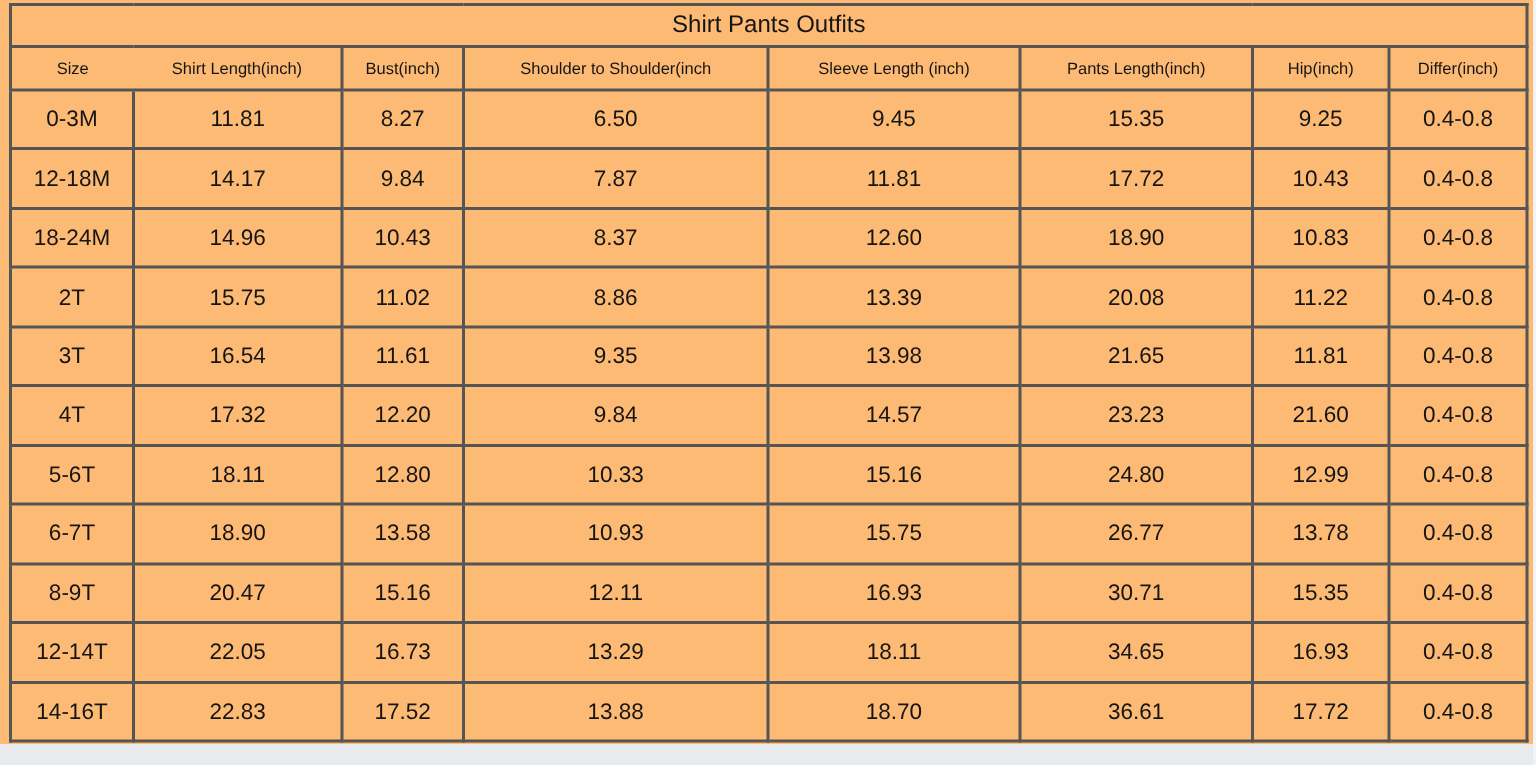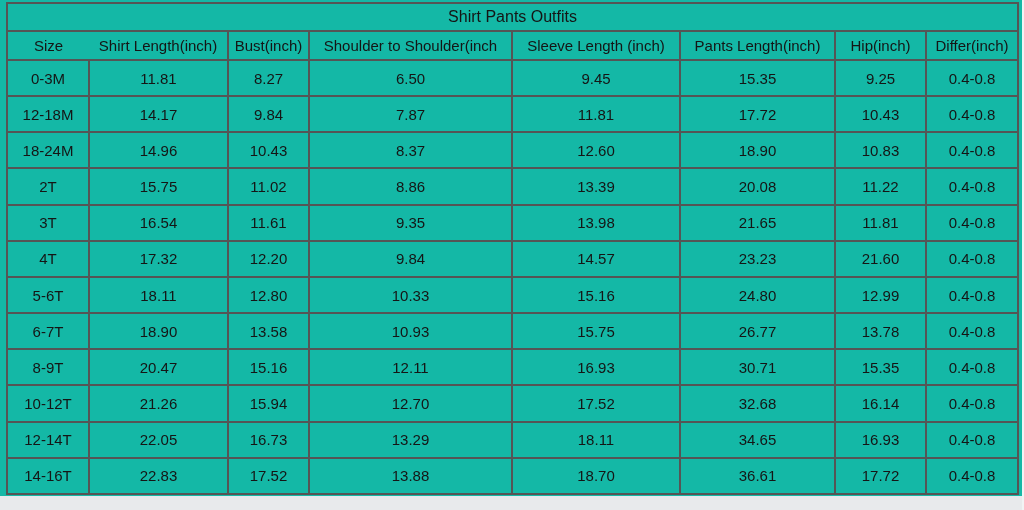--- a/index.html
+++ b/index.html
@@ -5,21 +5,21 @@
   html, body {
     margin: 0;
     padding: 0;
     background: #ffffff;
     font-family: "Liberation Sans", sans-serif;
   }
   .sheet {
     position: relative;
     width: 1024px;
     height: 510px;
-    background: #14b8a6;
+    background: #fdba74;
     overflow: hidden;
   }
   table.size-chart {
     position: absolute;
     left: 6px;
     top: 2px;
     width: 1011px;
     height: 493px;
     border-collapse: collapse;
     table-layout: fixed;
@@ -39,21 +39,21 @@
   tr.title-row {
     height: 28px;
   }
   tr.title-row td {
     font-size: 16px;
   }
   tr.head-row {
     height: 29px;
   }
   tr.head-row th {
-    font-size: 15px;
+    font-size: 11px;
     text-align: center;
   }
   
   tr.head-row th.no-right {
     border-right-style: hidden;
   }
   tr.data-row td {
     font-size: 15px;
   }
   .bottom-strip {
@@ -188,30 +188,20 @@
           <td>8-9T</td>
           <td>20.47</td>
           <td>15.16</td>
           <td>12.11</td>
           <td>16.93</td>
           <td>30.71</td>
           <td>15.35</td>
           <td>0.4-0.8</td>
         </tr>
         <tr class="data-row">
-          <td>10-12T</td>
-          <td>21.26</td>
-          <td>15.94</td>
-          <td>12.70</td>
-          <td>17.52</td>
-          <td>32.68</td>
-          <td>16.14</td>
-          <td>0.4-0.8</td>
-        </tr>
-        <tr class="data-row">
           <td>12-14T</td>
           <td>22.05</td>
           <td>16.73</td>
           <td>13.29</td>
           <td>18.11</td>
           <td>34.65</td>
           <td>16.93</td>
           <td>0.4-0.8</td>
         </tr>
         <tr class="data-row">

